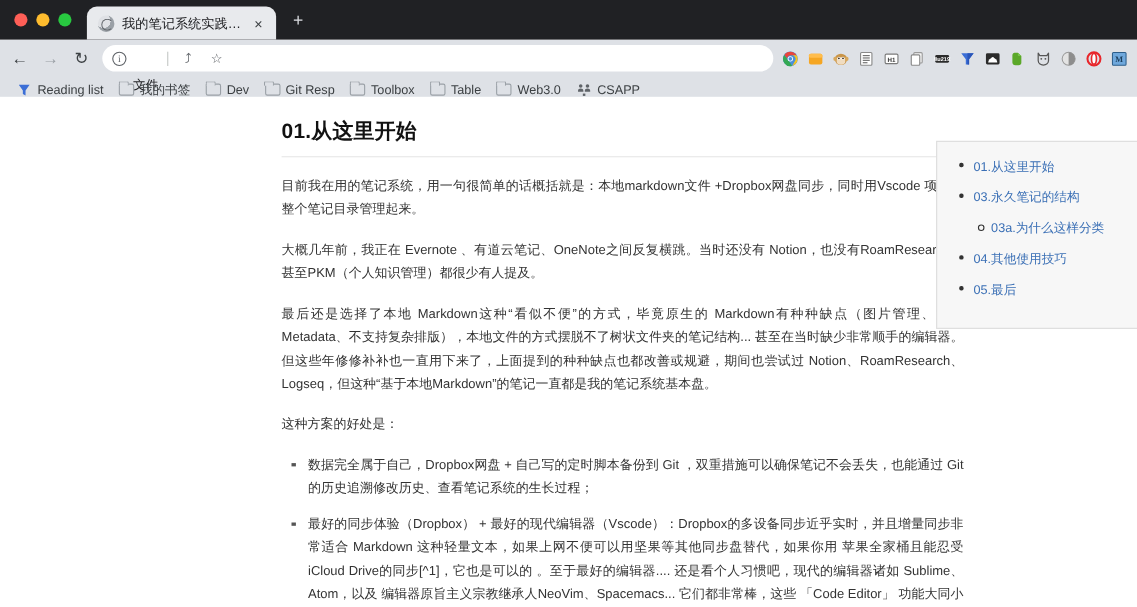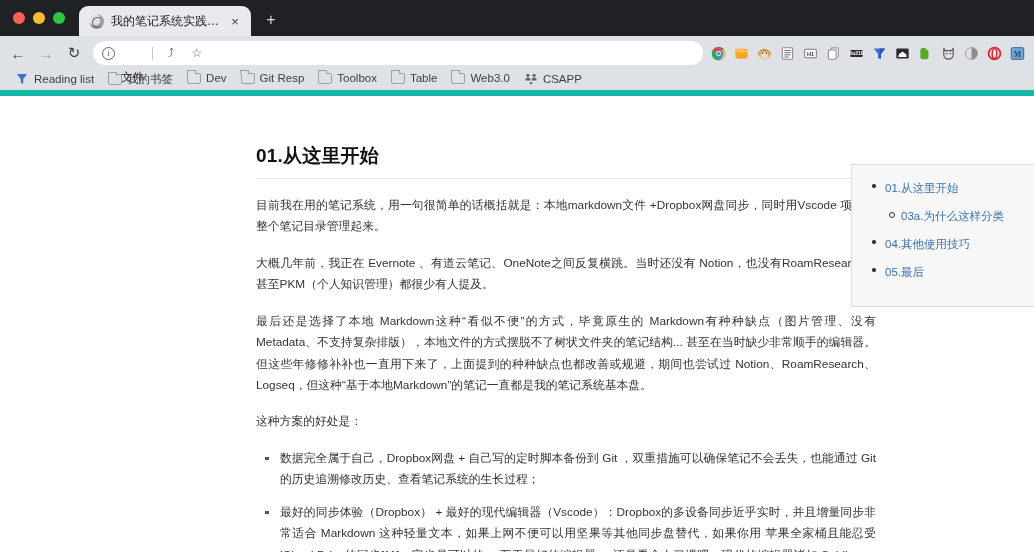--- a/index.html
+++ b/index.html
@@ -82,39 +82,39 @@
   }
   .omni-action {
     width: 20px; height: 20px; display: flex; align-items: center;
     justify-content: center; color: #5f6368; font-size: 12px; flex: 0 0 auto;
   }
 
   .ext-icons { display: flex; align-items: center; gap: 3px; padding-right: 3px; flex: 0 0 auto; }
   .ext { width: 20px; height: 20px; display: flex; align-items: center; justify-content: center; flex: 0 0 auto; }
 
   .bookmarks {
-    height: 26px; background: #dee1e6; display: flex; align-items: flex-start;
-    padding: 0 8px; gap: 0px; border-bottom: 6px solid #14b8a6; overflow: hidden;
+    height: 26px; background: #dee1e6; display: flex; align-items: center;
+    padding: 0 8px; gap: 0px; border-bottom: 3px solid #14b8a6; overflow: hidden;
   }
   .bm { display: flex; align-items: center; gap: 5px; padding: 2px 7px; flex: 0 0 auto; }
   .bm-label { font-size: 11.5px; color: #3c4043; white-space: nowrap; }
   .folder {
     width: 14px; height: 11px; border: 1.3px solid #9aa0a6; border-radius: 1px 2px 2px 2px;
     position: relative; flex: 0 0 auto; background: #dee1e6;
   }
   .folder::before {
     content: ""; position: absolute; left: -1.3px; top: -3.3px; width: 7px; height: 3px;
     border: 1.3px solid #9aa0a6; border-bottom: none; border-radius: 1px 1px 0 0;
     background: #dee1e6;
   }
 
   
   .page {
     position: absolute; top: 88px; left: 0; right: 0; bottom: 0;
-    background: #ffffff; overflow: hidden; margin-top: 36px;
+    background: #ffffff; overflow: hidden;
   }
   .doc {
     position: absolute; left: 256px; top: 0; width: 620px;
     padding-top: 20px;
     font-size: 11.8px; color: #333333; line-height: 1.82;
   }
   h1.title {
     font-size: 19px; font-weight: bold; color: #111; letter-spacing: 0.2px;
     padding-bottom: 9px; border-bottom: 1px solid #e7e7e7; margin-bottom: 16px;
     line-height: 1.3;
@@ -344,20 +344,21 @@
       <ul>
         <li>数据完全属于自己，Dropbox网盘 + 自己写的定时脚本备份到 Git ，双重措施可以确保笔记不会丢失，也能通过 Git的历史追溯修改历史、查看笔记系统的生长过程；</li>
         <li>最好的同步体验（Dropbox） + 最好的现代编辑器（Vscode）：Dropbox的多设备同步近乎实时，并且增量同步非常适合 Markdown 这种轻量文本，如果上网不便可以用坚果等其他同步盘替代，如果你用 苹果全家桶且能忍受 iCloud Drive的同步[^1]，它也是可以的 。至于最好的编辑器.... 还是看个人习惯吧，现代的编辑器诸如 Sublime、Atom，以及 编辑器原旨主义宗教继承人NeoVim、Spacemacs... 它们都非常棒，这些 「Code Editor」 功能大同小异，看自己习惯和信仰；</li>
 
       </ul>
     </div>
 
     <div class="toc">
       <ul>
         <li><a href="#">01.从这里开始</a></li>
+        <li><a href="#">03.永久笔记的结构</a></li>
         <li class="sub"><a href="#">03a.为什么这样分类</a></li>
         <li><a href="#">04.其他使用技巧</a></li>
         <li><a href="#">05.最后</a></li>
       </ul>
     </div>
 
   </div>
 </div>
 
 </body></html>

